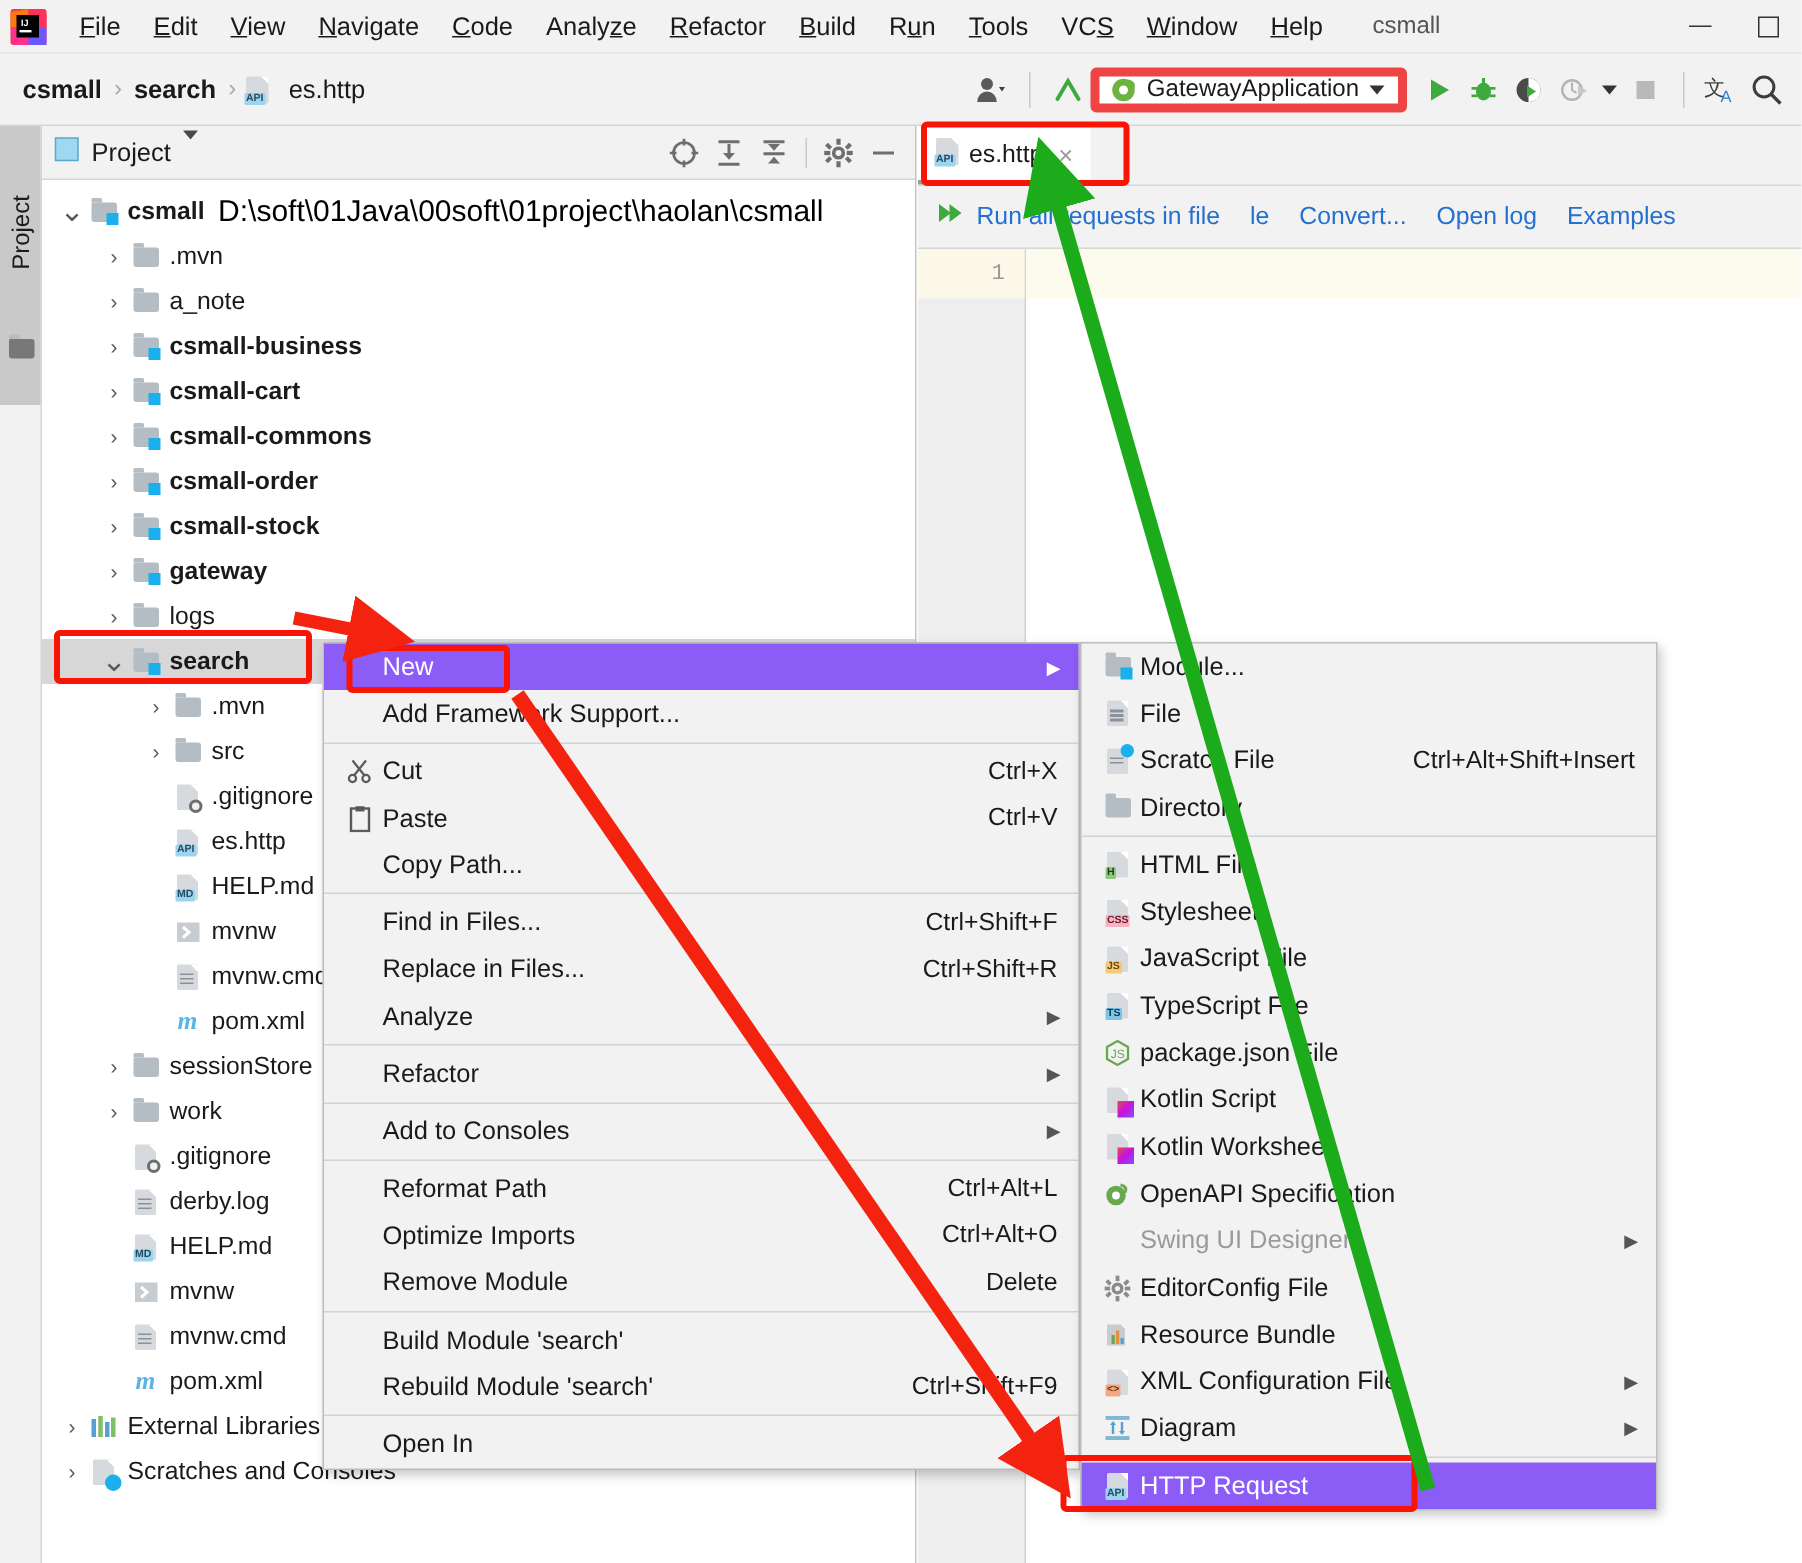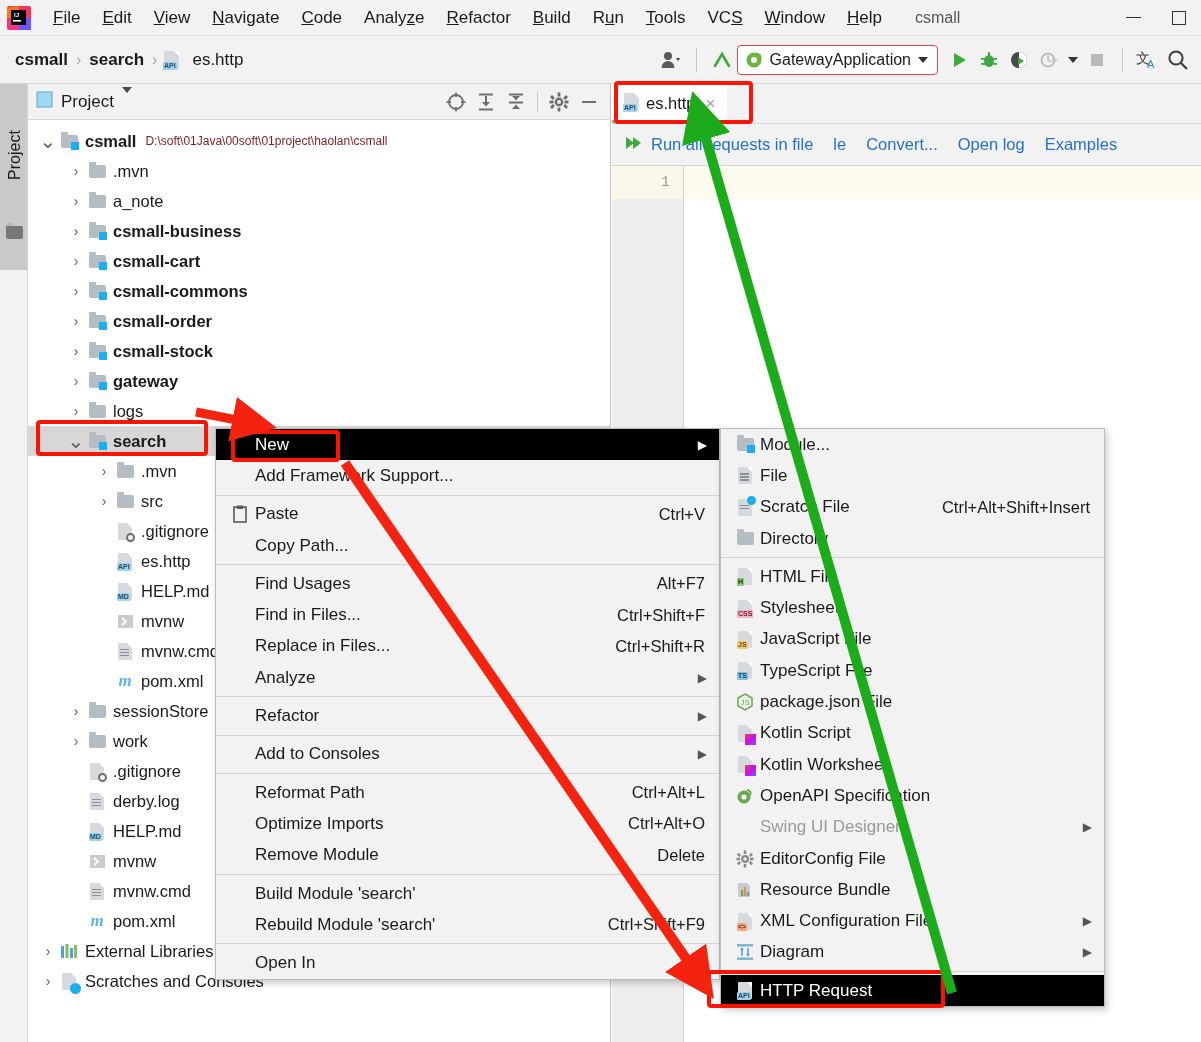--- a/index.html
+++ b/index.html
@@ -38,21 +38,21 @@
     border-bottom:1px solid #d6d6d6;
   }
   .crumb { font-size:17px; color:#1a1a1a; font-weight:bold; padding:0 5px; }
   .crumb.normal { font-weight:normal; }
   .crumb-sep { color:#a8a8a8; font-size:16px; padding:0 3px; }
   .nav-right { margin-left:auto; display:flex; align-items:center; padding-right:8px; }
   .tb-sep { width:1px; height:24px; background:#c8c8c8; margin:0 10px; }
 
   .runcfg {
     display:flex; align-items:center; gap:7px;
-    border:1px solid #ef4444; border-radius:4px; background:#fff;
+    border:6px solid #ef4444; border-radius:4px; background:#fff;
     height:30px; padding:0 9px 0 7px; margin-right:6px;
   }
   .runcfg-label { font-size:16px; color:#1a1a1a; }
   .caret-dn { width:0;height:0;border-left:5px solid transparent;border-right:5px solid transparent;border-top:6px solid #333; }
 
   .icobtn { width:30px; height:30px; display:flex; align-items:center; justify-content:center; }
 
   
   .toolstrip {
     position:absolute; left:0; top:84px; width:28px; height:958px;
@@ -80,21 +80,21 @@
   .proj-title { font-size:17px; color:#1a1a1a; margin-left:8px; }
   .proj-hdr-right { margin-left:auto; display:flex; align-items:center; padding-right:6px; }
 
   .tree { padding-top:6px; font-size:16.5px; color:#1a1a1a; }
   .tnode { display:flex; align-items:center; height:30px; white-space:nowrap; }
   .tnode.selected { background:#d7d7d7; }
   .twist { width:20px; display:flex; align-items:center; justify-content:center; color:#5a5a5a; font-size:14px; }
   .ticon { width:22px; display:flex; align-items:center; justify-content:center; margin-right:5px; }
   .tlabel { }
   .tlabel.bold { font-weight:bold; }
-  .tpath { color:#7f1d1d; font-size:12px; margin-left:9px;text-align:right; }
+  .tpath { color:#000000; font-size:20px; margin-left:9px;text-align:right; }
 
   
   .editor { position:absolute; left:612px; top:84px; width:589px; height:958px; background:#fff; }
   .tabbar { height:40px; background:#f2f2f2; display:flex; align-items:flex-end; border-bottom:1px solid #d6d6d6; }
   .tab {
     display:flex; align-items:center; gap:7px; height:39px; padding:0 12px;
     background:#ffffff; font-size:16.5px; color:#1a1a1a; position:relative;
   }
   .tab::after { content:""; position:absolute; left:0; right:0; bottom:0; height:3px; background:#9a9a9a; }
   .tab-close { color:#9a9a9a; font-size:17px; margin-left:3px; }
@@ -112,21 +112,21 @@
   .code-lines .cl { height:33px; background:#fdfbee; }
 
   
   .ctxmenu {
     position:absolute; left:215px; top:428px; width:505px;
     background:#f2f2f2; border:1px solid #bcbcbc;
     box-shadow:2px 3px 7px rgba(0,0,0,0.22);
     font-size:17px; color:#1a1a1a; z-index:40;
   }
   .mi { display:flex; align-items:center; height:31.3px; padding-left:9px; position:relative; white-space:nowrap; }
-  .mi.hl { background:#000000; color:#fff; }
+  .mi.hl { background:#8b5cf6; color:#fff; }
   .mi-icon { width:30px; display:flex; align-items:center; justify-content:center; }
   .mi-text { flex:none; }
   .mi-acc { margin-left:auto; padding-right:14px; color:#1a1a1a; font-size:16.5px; }
   .mi-arrow { margin-left:auto; padding-right:12px; color:#555; font-size:12px; }
   .mi.hl .mi-arrow { color:#fff; }
   .mi-sep { height:1px; background:#d2d2d2; margin:3px 0; }
 
   
   .submenu {
     position:absolute; left:720px; top:428px; width:385px;
@@ -649,37 +649,44 @@
         <span class="mi-arrow">▶</span>
       </div>
       <div class="mi">
         <span class="mi-icon"></span>
         <span class="mi-text">Add Framework Support...</span>
       </div>
       <div class="mi-sep"></div>
       <div class="mi">
         <span class="mi-icon">
           <svg width="18" height="18" viewBox="0 0 18 18">
+            <circle cx="4" cy="14" r="2.4" fill="none" stroke="#5a5a5a" stroke-width="1.5"></circle>
+            <circle cx="13" cy="14" r="2.4" fill="none" stroke="#5a5a5a" stroke-width="1.5"></circle>
+            <line x1="5" y1="12" x2="13" y2="2" stroke="#5a5a5a" stroke-width="1.5"></line>
+            <line x1="12" y1="12" x2="4" y2="2" stroke="#5a5a5a" stroke-width="1.5"></line>
+          </svg>
+        </span>
+        <span class="mi-text">Cut</span>
+        <span class="mi-acc">Ctrl+X</span>
+      </div>
+      <div class="mi">
+        <span class="mi-icon">
+          <svg width="18" height="18" viewBox="0 0 18 18">
             <rect x="3" y="2" width="12" height="15" fill="none" stroke="#5a5a5a" stroke-width="1.6"></rect>
             <rect x="6" y="0.5" width="6" height="3.5" fill="#5a5a5a"></rect>
           </svg>
         </span>
         <span class="mi-text">Paste</span>
         <span class="mi-acc">Ctrl+V</span>
       </div>
       <div class="mi">
         <span class="mi-icon"></span>
         <span class="mi-text">Copy Path...</span>
       </div>
       <div class="mi-sep"></div>
-      <div class="mi">
-        <span class="mi-icon"></span>
-        <span class="mi-text">Find Usages</span>
-        <span class="mi-acc">Alt+F7</span>
-      </div>
       <div class="mi">
         <span class="mi-icon"></span>
         <span class="mi-text">Find in Files...</span>
         <span class="mi-acc">Ctrl+Shift+F</span>
       </div>
       <div class="mi">
         <span class="mi-icon"></span>
         <span class="mi-text">Replace in Files...</span>
         <span class="mi-acc">Ctrl+Shift+R</span>
       </div>

